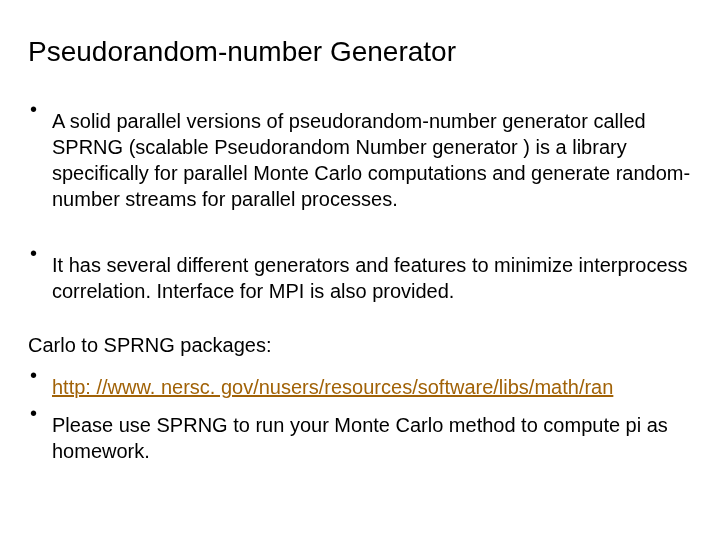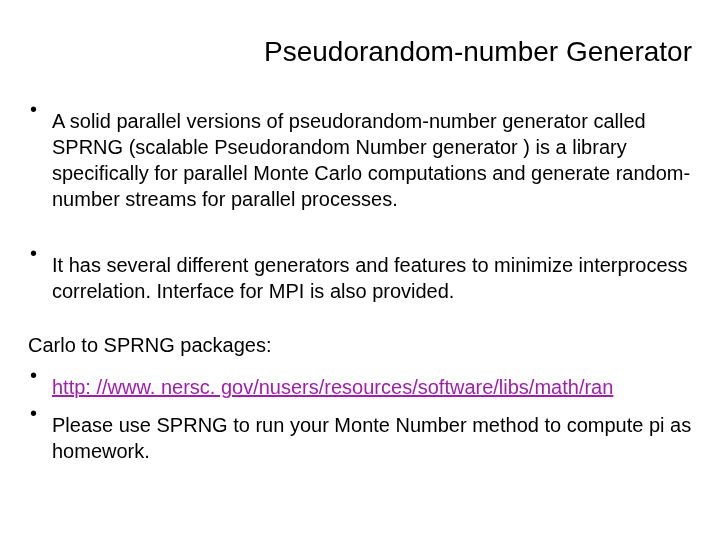--- a/index.html
+++ b/index.html
@@ -9,21 +9,21 @@
     }
     body {
       width: 720px;
       height: 540px;
       background: #ffffff;
       font-family: Arial, Helvetica, sans-serif;
       color: #000000;
       padding: 28px 28px 28px 28px;
     }
     .title {
-      text-align: right;
+      text-align: left;
       font-size: 28px;
       font-weight: normal;
       margin-bottom: 28px;
       margin-top: 8px;
     }
     .bullet-block {
       margin-bottom: 28px;
     }
     .bullet-item {
       display: flex;
@@ -41,21 +41,21 @@
       flex: 1;
       margin-top: 12px;
     }
     .plain-text {
       font-size: 20px;
       line-height: 1.3;
       margin-bottom: 4px;
     }
     .link {
       text-decoration: underline;
-      color: #a21caf;
+      color: #a16207;
     }
     .section-gap {
       margin-bottom: 28px;
     }
   </style>
 </head>
 <body>
 
 <h1 class="title">Pseudorandom-number Generator</h1>
 
@@ -77,14 +77,14 @@
 
 <div class="bullet-item">
   <span class="dot">•</span>
   <span class="content">
     <span class="link">http: //www. nersc. gov/nusers/resources/software/libs/math/ran</span><br>
   </span>
 </div>
 
 <div class="bullet-item">
   <span class="dot">•</span>
-  <span class="content">Please use SPRNG to run your Monte Number method to compute pi as homework.</span>
+  <span class="content">Please use SPRNG to run your Monte Carlo method to compute pi as homework.</span>
 </div>
 
 </body></html>

